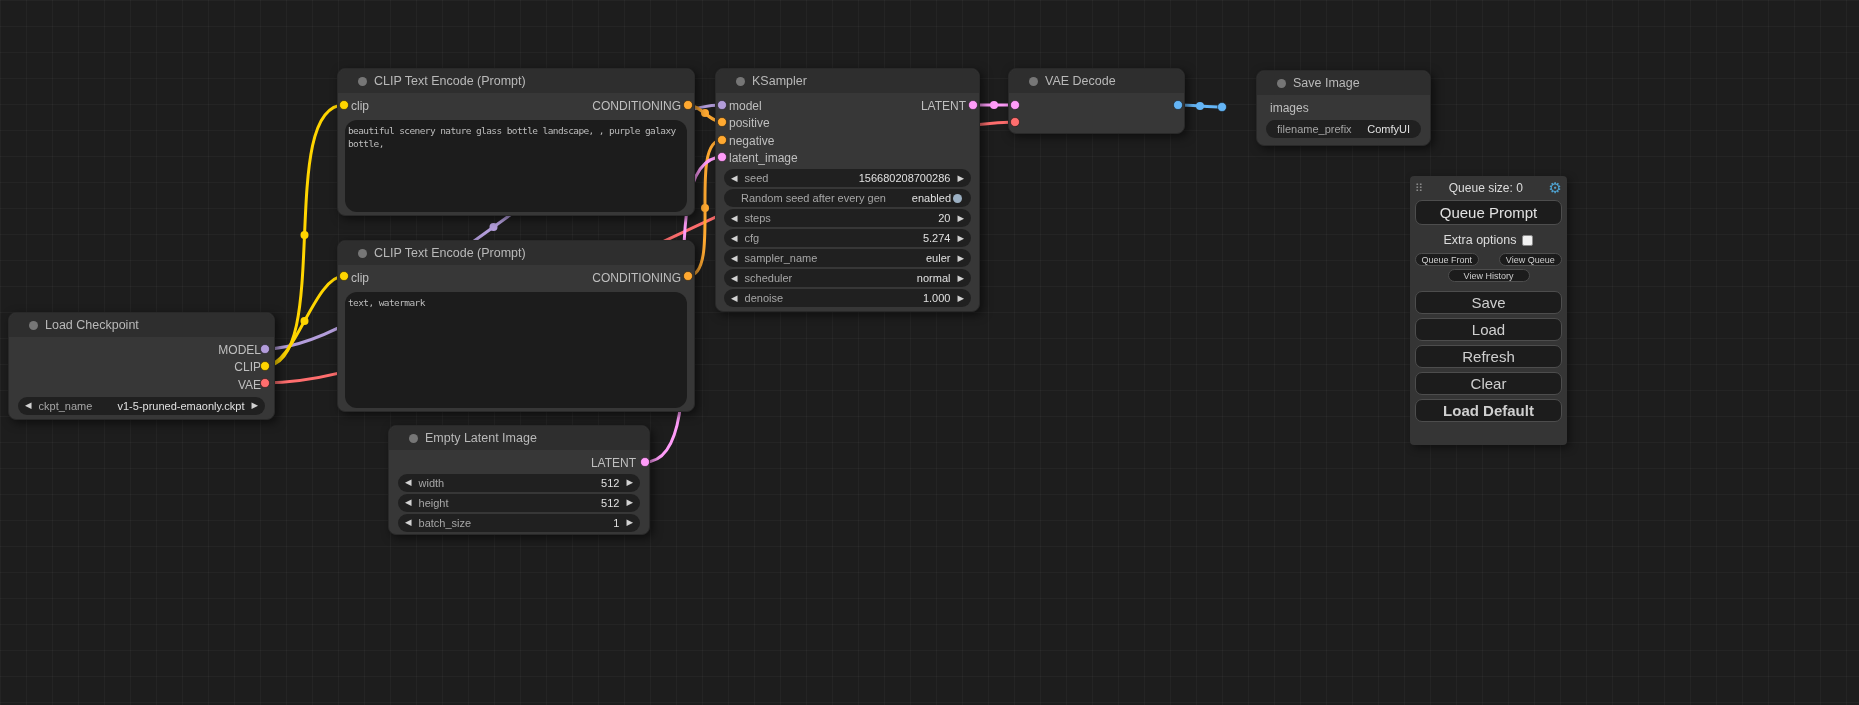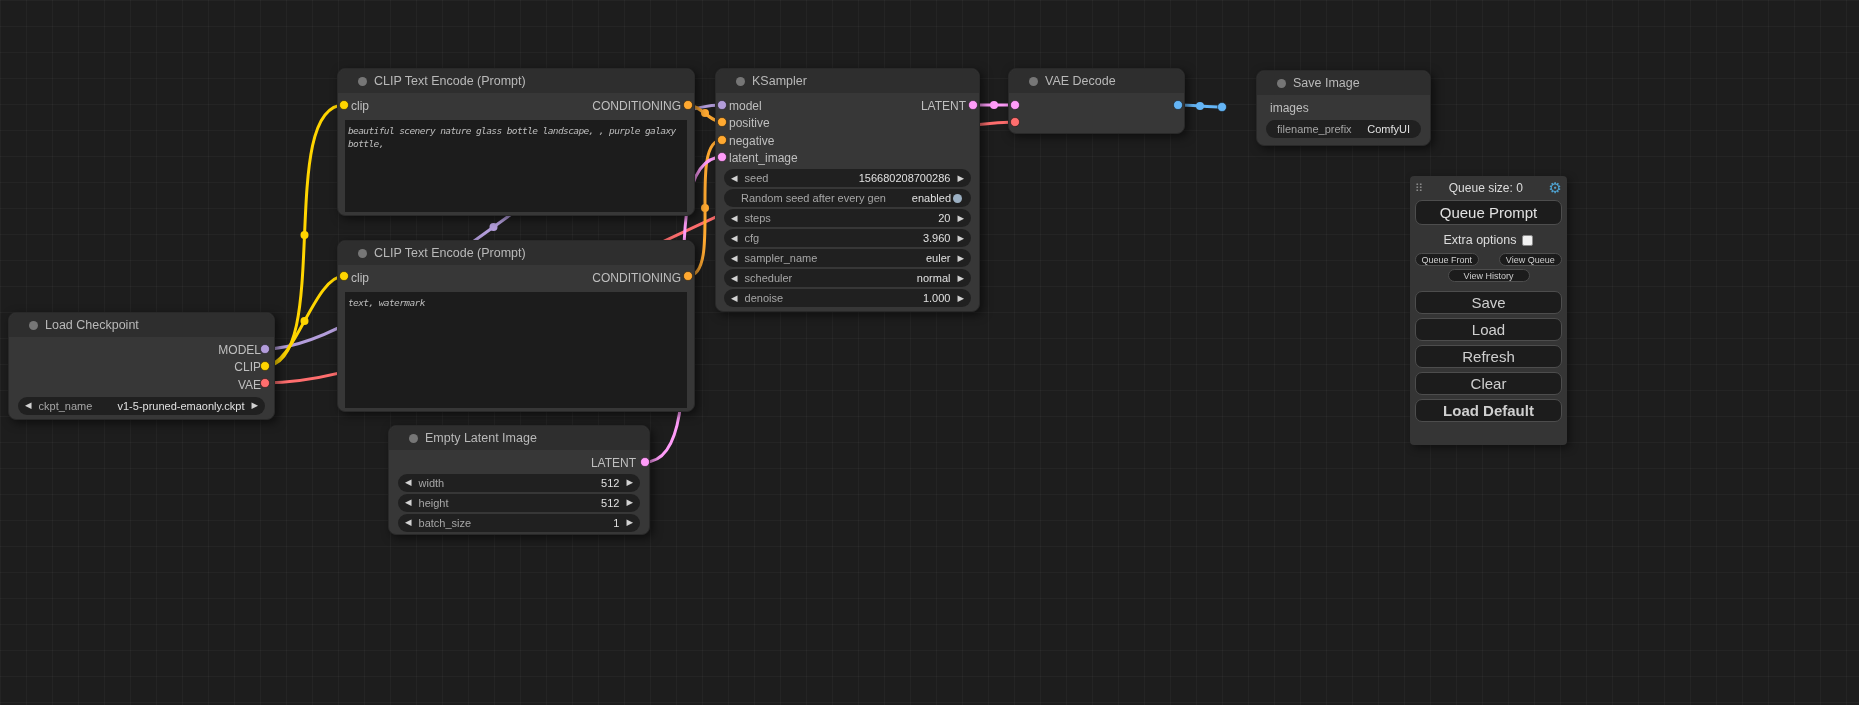--- a/index.html
+++ b/index.html
@@ -30,24 +30,24 @@
   .lab-l { margin-right:auto; }
   .lab-r { margin-left:auto; }
   .widget { height:18px; margin:0 9px 2px; background:#202020; border-radius:9px;
             display:flex; align-items:center; padding:0 7px; font-size:11px; color:#a6a6a6; }
   .widget .arrow { font-size:8.5px; color:#d2d2d2; line-height:1;
                    font-family:"DejaVu Sans", sans-serif; }
   .widget .wname { margin-left:7px; white-space:nowrap; }
   .widget .wval  { margin-left:auto; margin-right:7px; color:#e0e0e0; white-space:nowrap; }
   .widget.noarrow { padding:0 9px; }
   .toggledot { width:9px; height:9px; border-radius:50%; background:#9cb0c3; flex:none; }
-  .tarea { margin:5px 7px 0; background:#1c1c1c; border-radius:0; padding:4px 3px;
+  .tarea { margin:5px 7px 0; background:#1c1c1c; border-radius:12px; padding:4px 3px;
            font-family:"DejaVu Sans Mono", monospace; font-size:9.5px; letter-spacing:-0.6px;
            line-height:1.4; color:#bdbdbd; overflow:hidden; white-space:pre-wrap;
-           word-break:break-word;font-style:italic; }
+           word-break:break-word; }
 
   .menu { position:absolute; z-index:4; left:1410px; top:176px; width:157px;
           background:#353535; border-radius:4px; padding:3px 5px 5px;
           box-shadow:3px 3px 9px rgba(0,0,0,0.45); }
   .mhead { display:flex; align-items:center; height:18px; color:#dddddd; font-size:12px; }
   .mdrag { color:#8a8a8a; font-size:11px; cursor:move; font-family:"DejaVu Sans", sans-serif; }
   .mtitle { flex:1; text-align:center; }
   .mgear { color:#4fa3d1; font-size:15px; line-height:1; font-family:"DejaVu Sans", sans-serif; }
   .btn { display:block; width:100%; background:#1c1c1c; border:1px solid #4d4d4d;
          border-radius:7px; color:#cfcfcf; text-align:center; font-family:inherit; cursor:pointer; }
@@ -206,21 +206,21 @@
       </div>
       <div class="widget" style="margin-left:8px;margin-right:8px;">
         <span class="arrow">◀</span>
         <span class="wname">steps</span>
         <span class="wval">20</span>
         <span class="arrow">▶</span>
       </div>
       <div class="widget" style="margin-left:8px;margin-right:8px;">
         <span class="arrow">◀</span>
         <span class="wname">cfg</span>
-        <span class="wval">3.960</span>
+        <span class="wval">5.274</span>
         <span class="arrow">▶</span>
       </div>
       <div class="widget" style="margin-left:8px;margin-right:8px;">
         <span class="arrow">◀</span>
         <span class="wname">sampler_name</span>
         <span class="wval">euler</span>
         <span class="arrow">▶</span>
       </div>
       <div class="widget" style="margin-left:8px;margin-right:8px;">
         <span class="arrow">◀</span>

